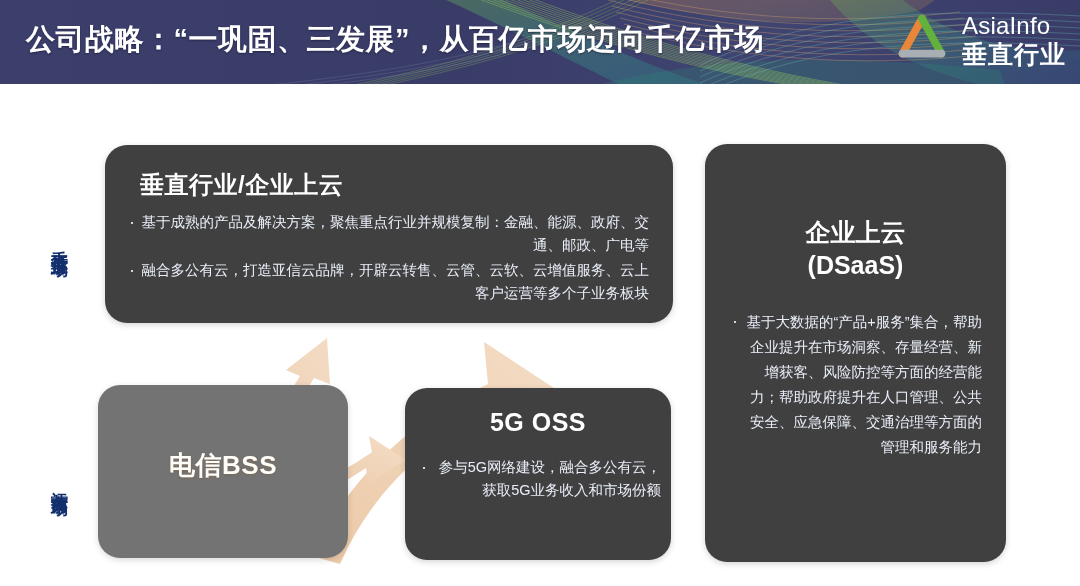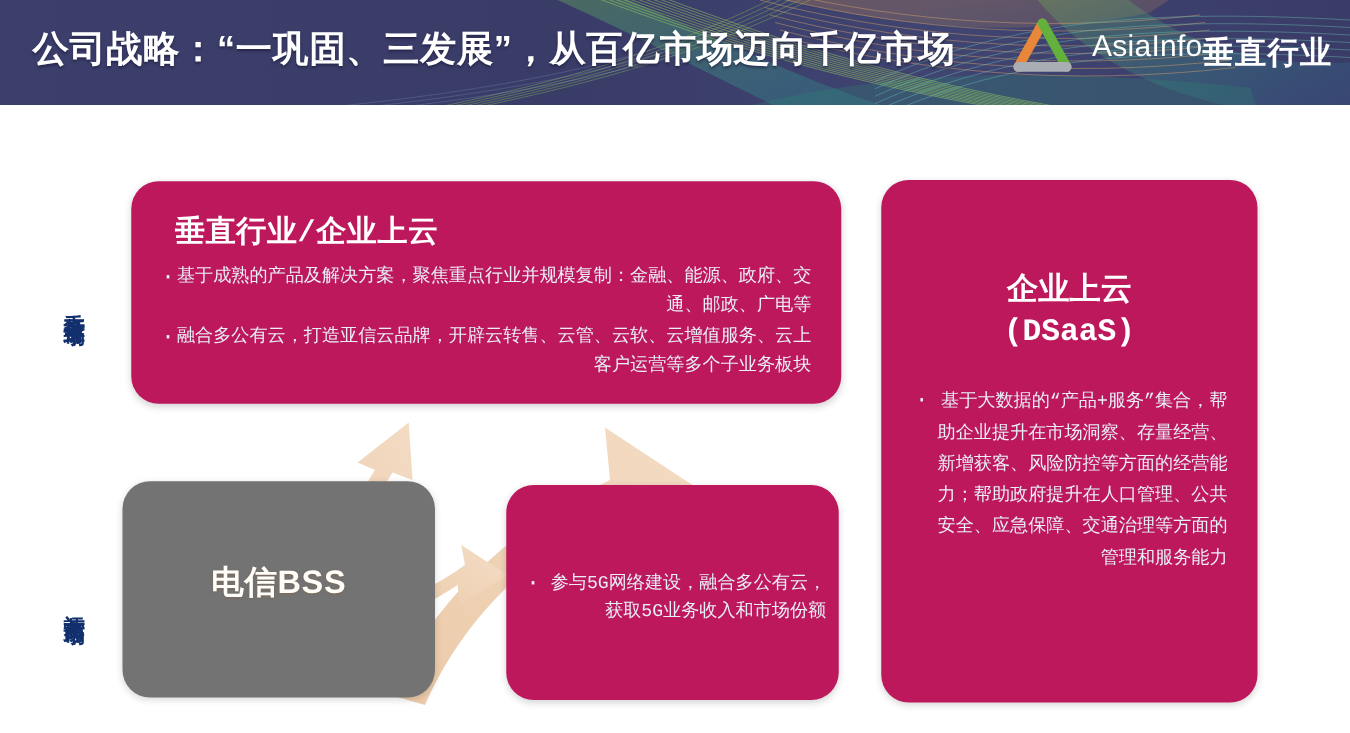--- a/index.html
+++ b/index.html
@@ -10,34 +10,34 @@
   .header{position:absolute;left:0;top:0;width:1080px;height:84px;
           background:#0c4a6e;overflow:hidden;}
   .header .mesh{position:absolute;inset:0;}
   .title{position:absolute;left:26px;top:20px;z-index:5;
          font-size:29px;font-weight:bold;color:#ffffff;letter-spacing:.5px;
          white-space:nowrap;text-shadow:0 1px 2px rgba(20,20,50,.55);}
 
   
   .logo{position:absolute;right:14px;top:9px;z-index:6;display:flex;align-items:center;gap:9px;}
   .logo-mark{width:62px;height:62px;}
-  .logo-text{display:flex;flex-direction:row;justify-content:flex-end;line-height:1;}
+  .logo-text{display:flex;flex-direction:column;justify-content:flex-end;line-height:1;}
   .logo-en{font-size:24px;color:#ffffff;letter-spacing:.2px;font-weight:400;}
   .logo-cn{font-size:25px;color:#ffffff;font-weight:bold;letter-spacing:1px;margin-top:4px;}
 
   
   .side-label{position:absolute;width:30px;color:#13306e;font-weight:bold;
               font-size:17px;line-height:1.32;text-align:center;
               writing-mode:vertical-rl;text-orientation:upright;letter-spacing:2px;}
   #side-vertical{left:40px;top:168px;height:150px;}
   #side-operator{left:40px;top:418px;height:130px;}
 
   
   .box{position:absolute;border-radius:22px;box-sizing:border-box;}
-  .blue{background:#be185d;box-shadow:0 2px 6px rgba(0,0,0,.17);font-family:Liberation Mono, monospace;}
+  .blue{background:#404040;box-shadow:0 2px 6px rgba(0,0,0,.17);}
   .orange{background:#737373;box-shadow:0 2px 6px rgba(0,0,0,.15);}
 
   #box-vertical{left:105px;top:145px;width:568px;height:178px;}
   #box-dsaas{left:705px;top:144px;width:301px;height:418px;}
   #box-oss{left:405px;top:388px;width:266px;height:172px;}
   #box-bss{left:98px;top:385px;width:250px;height:173px;}
 
   .box-head{color:#fff;font-weight:bold;}
   #vertical-title{position:absolute;left:35px;top:24px;font-size:24px;letter-spacing:.5px;}
   .bullets{position:absolute;color:#e9eef8;font-size:14.5px;line-height:1.62;}
@@ -207,20 +207,21 @@
     <div>(DSaaS)</div>
   </div>
   <div class="bullets" id="dsaas-bullets">
     <ul>
       <li>基于大数据的“产品+服务”集合，帮助企业提升在市场洞察、存量经营、新增获客、风险防控等方面的经营能力；帮助政府提升在人口管理、公共安全、应急保障、交通治理等方面的管理和服务能力</li>
     </ul>
   </div>
 </div>
 
 <div class="box blue" id="box-oss">
+  <div id="oss-title">5G OSS</div>
   <div class="bullets" id="oss-bullets">
     <ul>
       <li>参与5G网络建设，融合多公有云，获取5G业务收入和市场份额</li>
     </ul>
   </div>
 </div>
 
 <div class="box orange" id="box-bss">
   <div id="bss-title">电信BSS</div>
 </div>

